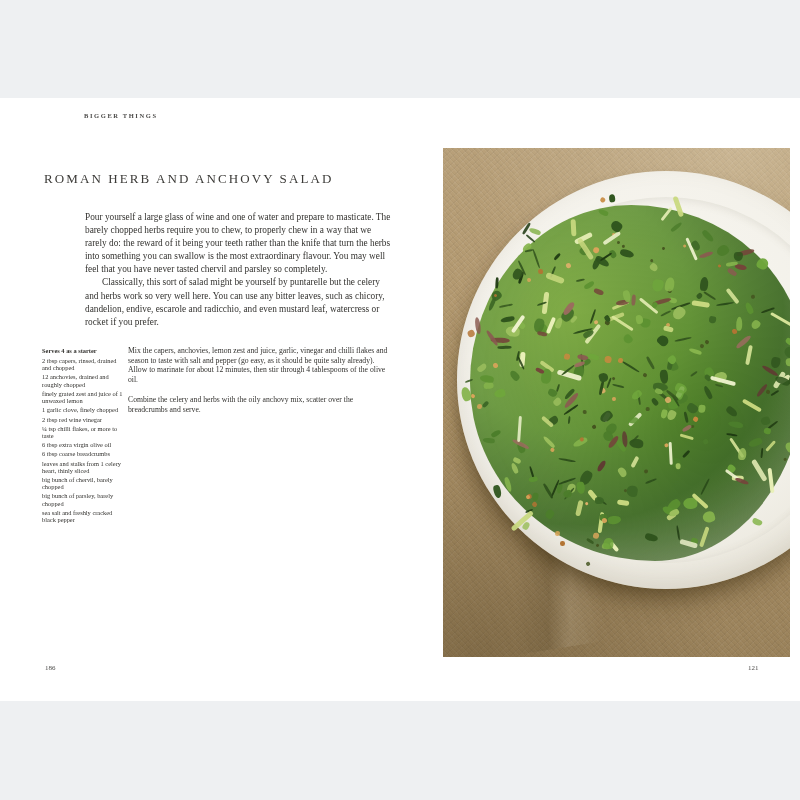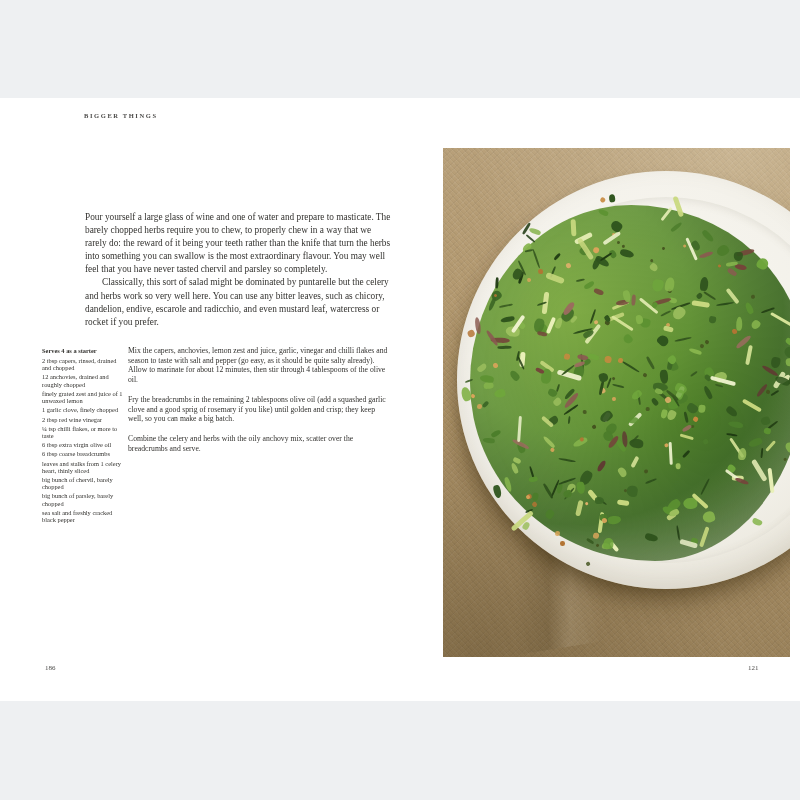--- a/index.html
+++ b/index.html
@@ -60,45 +60,45 @@
   .speck { position:absolute; pointer-events:none; }
 </style>
 </head>
 <body>
 
 <div id="stage">
   <div class="backdrop-top"></div>
   <div class="backdrop-bottom"></div>
 
   <div class="chapter-header">BIGGER THINGS</div>
+  <div class="recipe-title">ROMAN HERB AND ANCHOVY SALAD</div>
 
   <div class="intro">
     <p>Pour yourself a large glass of wine and one of water and prepare to masticate. The barely chopped herbs require you to chew, to properly chew in a way that we rarely do: the reward of it being your teeth rather than the knife that turn the herbs into something you can swallow is the most extraordinary flavour. You may well feel that you have never tasted chervil and parsley so completely.</p>
-    <p>Classically, this sort of salad might be dominated by puntarelle but the celery and herbs work so very well here. You can use any bitter leaves, such as chicory, dandelion, endive, escarole and radicchio, and even mustard leaf, watercress or rocket if you prefer.</p>
+    <p>Classically, this sort of salad might be yourself by puntarelle but the celery and herbs work so very well here. You can use any bitter leaves, such as chicory, dandelion, endive, escarole and radicchio, and even mustard leaf, watercress or rocket if you prefer.</p>
   </div>
 
   <div class="serves-col">
     <div class="serves-label">Serves 4 as a starter</div>
     <div class="ingredient-item">2 tbsp capers, rinsed, drained and chopped</div>
     <div class="ingredient-item">12 anchovies, drained and roughly chopped</div>
     <div class="ingredient-item">finely grated zest and juice of 1 unwaxed lemon</div>
     <div class="ingredient-item">1 garlic clove, finely chopped</div>
     <div class="ingredient-item">2 tbsp red wine vinegar</div>
     <div class="ingredient-item">¼ tsp chilli flakes, or more to taste</div>
     <div class="ingredient-item">6 tbsp extra virgin olive oil</div>
     <div class="ingredient-item">6 tbsp coarse breadcrumbs</div>
     <div class="ingredient-item">leaves and stalks from 1 celery heart, thinly sliced</div>
     <div class="ingredient-item">big bunch of chervil, barely chopped</div>
     <div class="ingredient-item">big bunch of parsley, barely chopped</div>
     <div class="ingredient-item">sea salt and freshly cracked black pepper</div>
   </div>
 
   <div class="method-col">
     <p>Mix the capers, anchovies, lemon zest and juice, garlic, vinegar and chilli flakes and season to taste with salt and pepper (go easy, as it should be quite salty already). Allow to marinate for about 12 minutes, then stir through 4 tablespoons of the olive oil.</p>
-    <p>Fry the breadcrumbs in the remaining 2 tablespoons olive oil (add a squashed garlic clove and a good sprig of rosemary if you like) until golden and crisp; they keep well, so you can make a big batch.</p>
     <p>Combine the celery and herbs with the oily anchovy mix, scatter over the breadcrumbs and serve.</p>
   </div>
 
   <div class="page-number left">186</div>
   <div class="page-number right">121</div>
 
   <div class="photo" id="photo">
     <div class="fold"></div>
     <div class="plate"></div>
     <div class="salad"></div>

